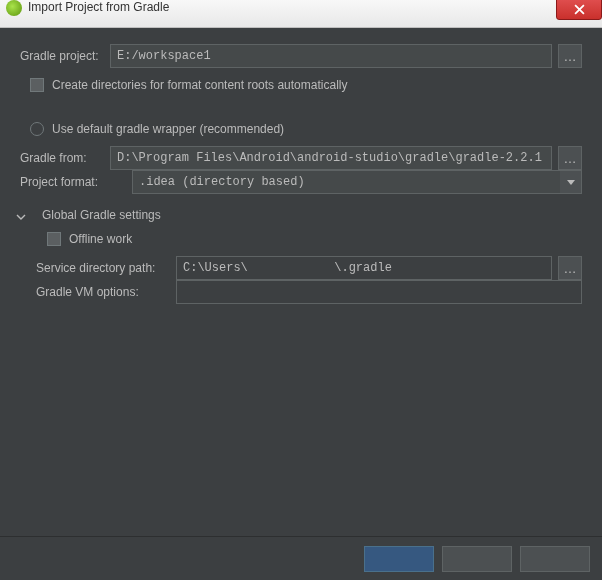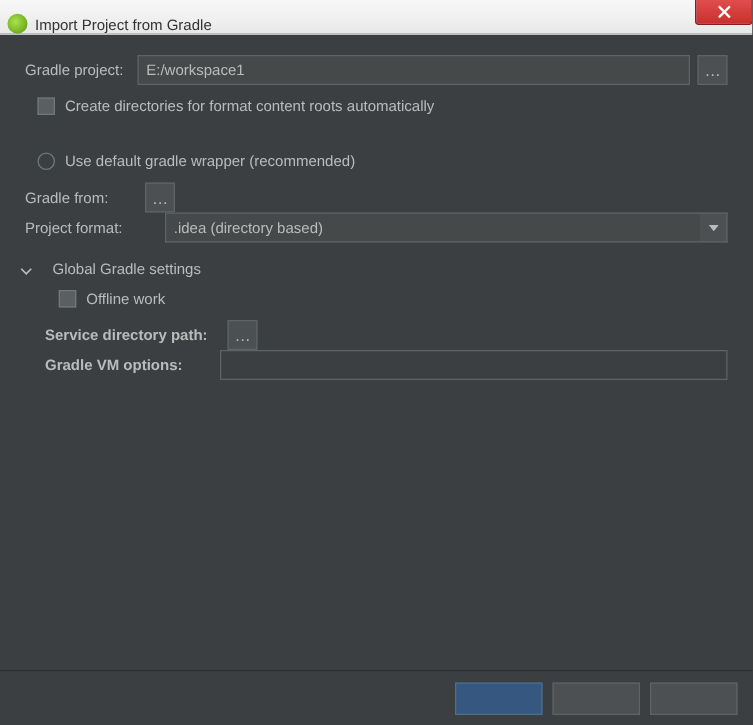--- a/index.html
+++ b/index.html
@@ -10,21 +10,21 @@
     background: #3c3f41;
     color: #bbbbbb;
     overflow: hidden;
     position: relative;
   }
   .titlebar {
     height: 28px;
     background: linear-gradient(to bottom, #f8f8f8, #e8e8e8);
     border-bottom: 1px solid #bfbfbf;
     display: flex;
-    align-items: flex-end;
+    align-items: flex-start;
     padding-left: 6px;
     color: #333;
     position: relative;
   }
   .titlebar .app-icon {
     width: 16px; height: 16px;
     border-radius: 50%;
     background: radial-gradient(circle at 40% 40%, #a9e34b, #5c940d);
     margin-right: 6px;
   }
@@ -36,29 +36,29 @@
     border: 1px solid #8b1a1a;
     border-bottom-left-radius: 3px;
     border-bottom-right-radius: 3px;
     display: flex; align-items: center; justify-content: center;
     color: #fff;
   }
   .close-btn svg { width: 11px; height: 11px; }
   .panel { padding: 16px 20px 10px 20px; }
   .row { display: flex; align-items: center; margin-bottom: 0; }
   .row .label { min-width: 90px; padding-right: 6px; }
-  .row .label.w2 { min-width: 140px; font-weight: bold; }
+  .row .label.w2 { min-width: 140px; }
   .input {
     flex: 1;
     height: 24px;
     background: #45494a;
     border: 1px solid #5e6364;
     color: #bbbbbb;
     padding: 0 6px;
-    font-family: Liberation Sans, sans-serif;
+    font-family: Liberation Mono, monospace;
     font-size: 12px;
     outline: none;
   }
   .input.dark { background: #3c3f41; }
   .input:disabled { color: #9aa0a1; }
   .ell-btn {
     width: 24px; height: 24px;
     margin-left: 6px;
     background: #4c5052;
     border: 1px solid #5e6364;
@@ -174,20 +174,21 @@
   <div class="spacer-v10"></div>
 
   <div class="opt-row">
     <div class="radio-circle"></div>
     <span>Use default gradle wrapper (recommended)</span>
   </div>
 
 
   <div class="row">
     <div class="label">Gradle from:</div>
+    <input class="input" value="D:\Program Files\Android\android-studio\gradle\gradle-2.2.1" style="">
     <div class="ell-btn">…</div>
   </div>
 
   <div class="row">
     <div class="label">Project format:</div>
     <div class="dropdown-wrap">
       <input class="input" style="border-right: none;" readonly="" value=".idea (directory based)">
       <div class="dd-btn">
         <svg width="8" height="5" viewBox="0 0 8 5">
             <path d="M0 0 L8 0 L4 5 Z"></path>
@@ -204,20 +205,21 @@
   </div>
 
   <div class="sub-panel">
     <div class="opt-row" style="margin-left:11px">
       <div class="checkbox-box"></div>
       <span>Offline work</span>
     </div>
 
     <div class="row">
       <div class="label w2">Service directory path:</div>
+      <input class="input dark" value="C:\Users\            \.gradle" style="">
       <div class="ell-btn">…</div>
     </div>
 
     <div class="row">
       <div class="label w2">Gradle VM options:</div>
       <input class="input dark" value="" style="">
     </div>
   </div>
 
 </div>

